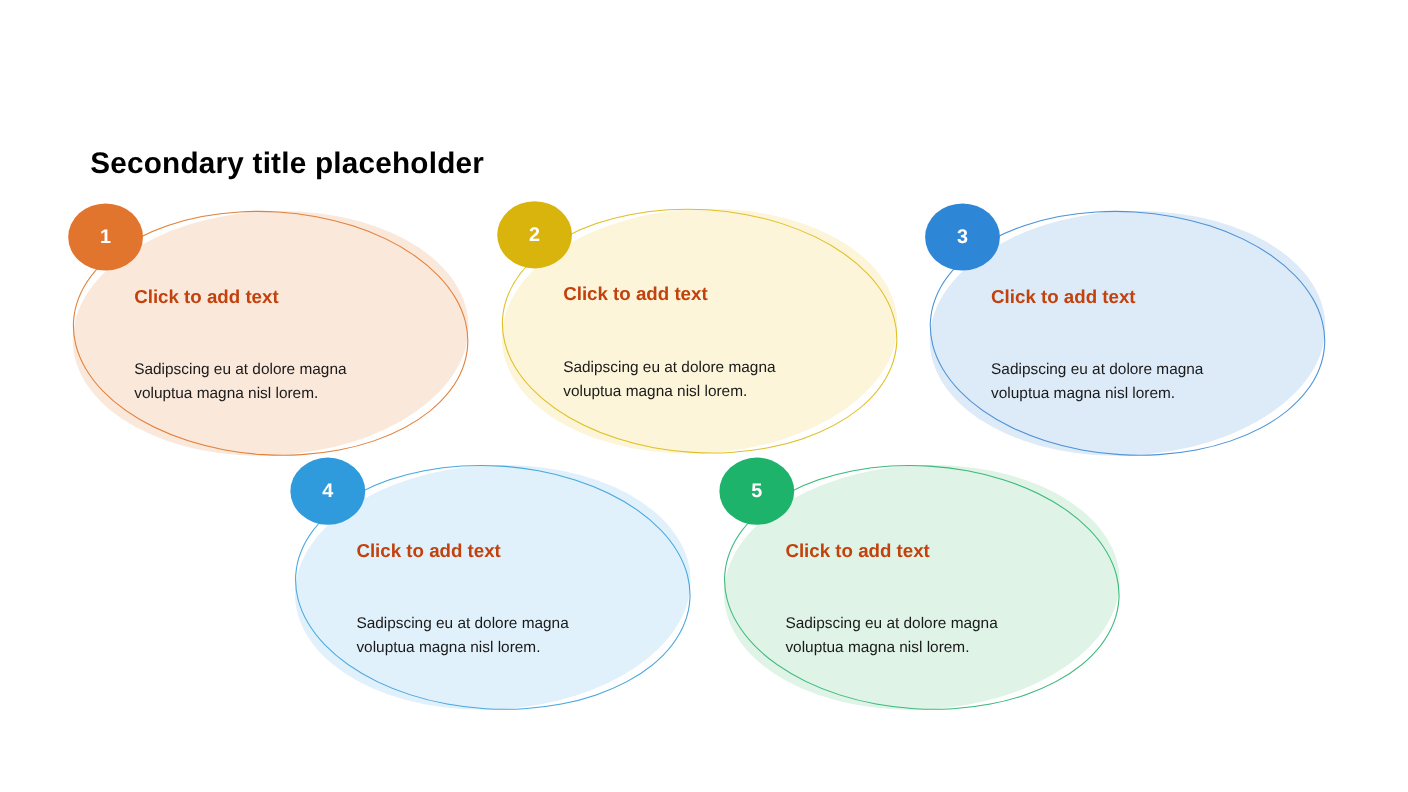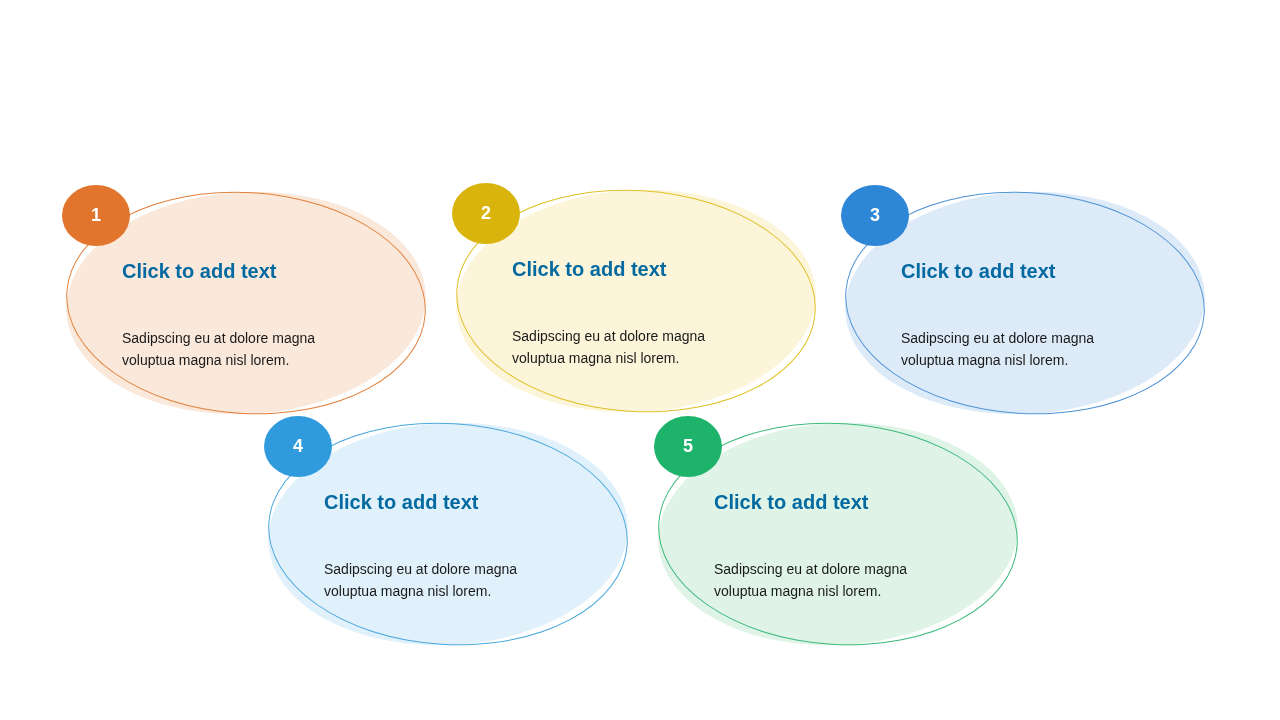--- a/index.html
+++ b/index.html
@@ -63,38 +63,39 @@
     font-size: 18px;
     font-weight: bold;
   }
   .card-content {
     position: absolute;
     left: 56px;
     top: 68px;
     width: 250px;
   }
   .card-heading {
-    font-size: 20px;
+    font-size: 17px;
     font-weight: bold;
-    color: #0369a1;
+    color: #c2410c;
     margin-bottom: 17px;
   }
   .card-body {
     font-size: 14px;
     line-height: 22px;
     color: #1a1a1a;
     width: 238px;
     margin-top: 44px;
   }
 </style>
 </head>
 <body>
 
 <div class="slide">
 
+  <div class="slide-title">Secondary title placeholder</div>
 
   <div class="card card-1" style="--badge: #E2752E; --fill: #FAE8DB; --line: #E2813C;">
     <div class="blob-fill"></div>
     <div class="blob-outline"></div>
     <div class="badge">
       <span>1</span>
     </div>
     <div class="card-content">
       <div class="card-heading">Click to add text</div>
       <div class="card-body">Sadipscing eu at dolore magna voluptua magna nisl lorem.</div>

